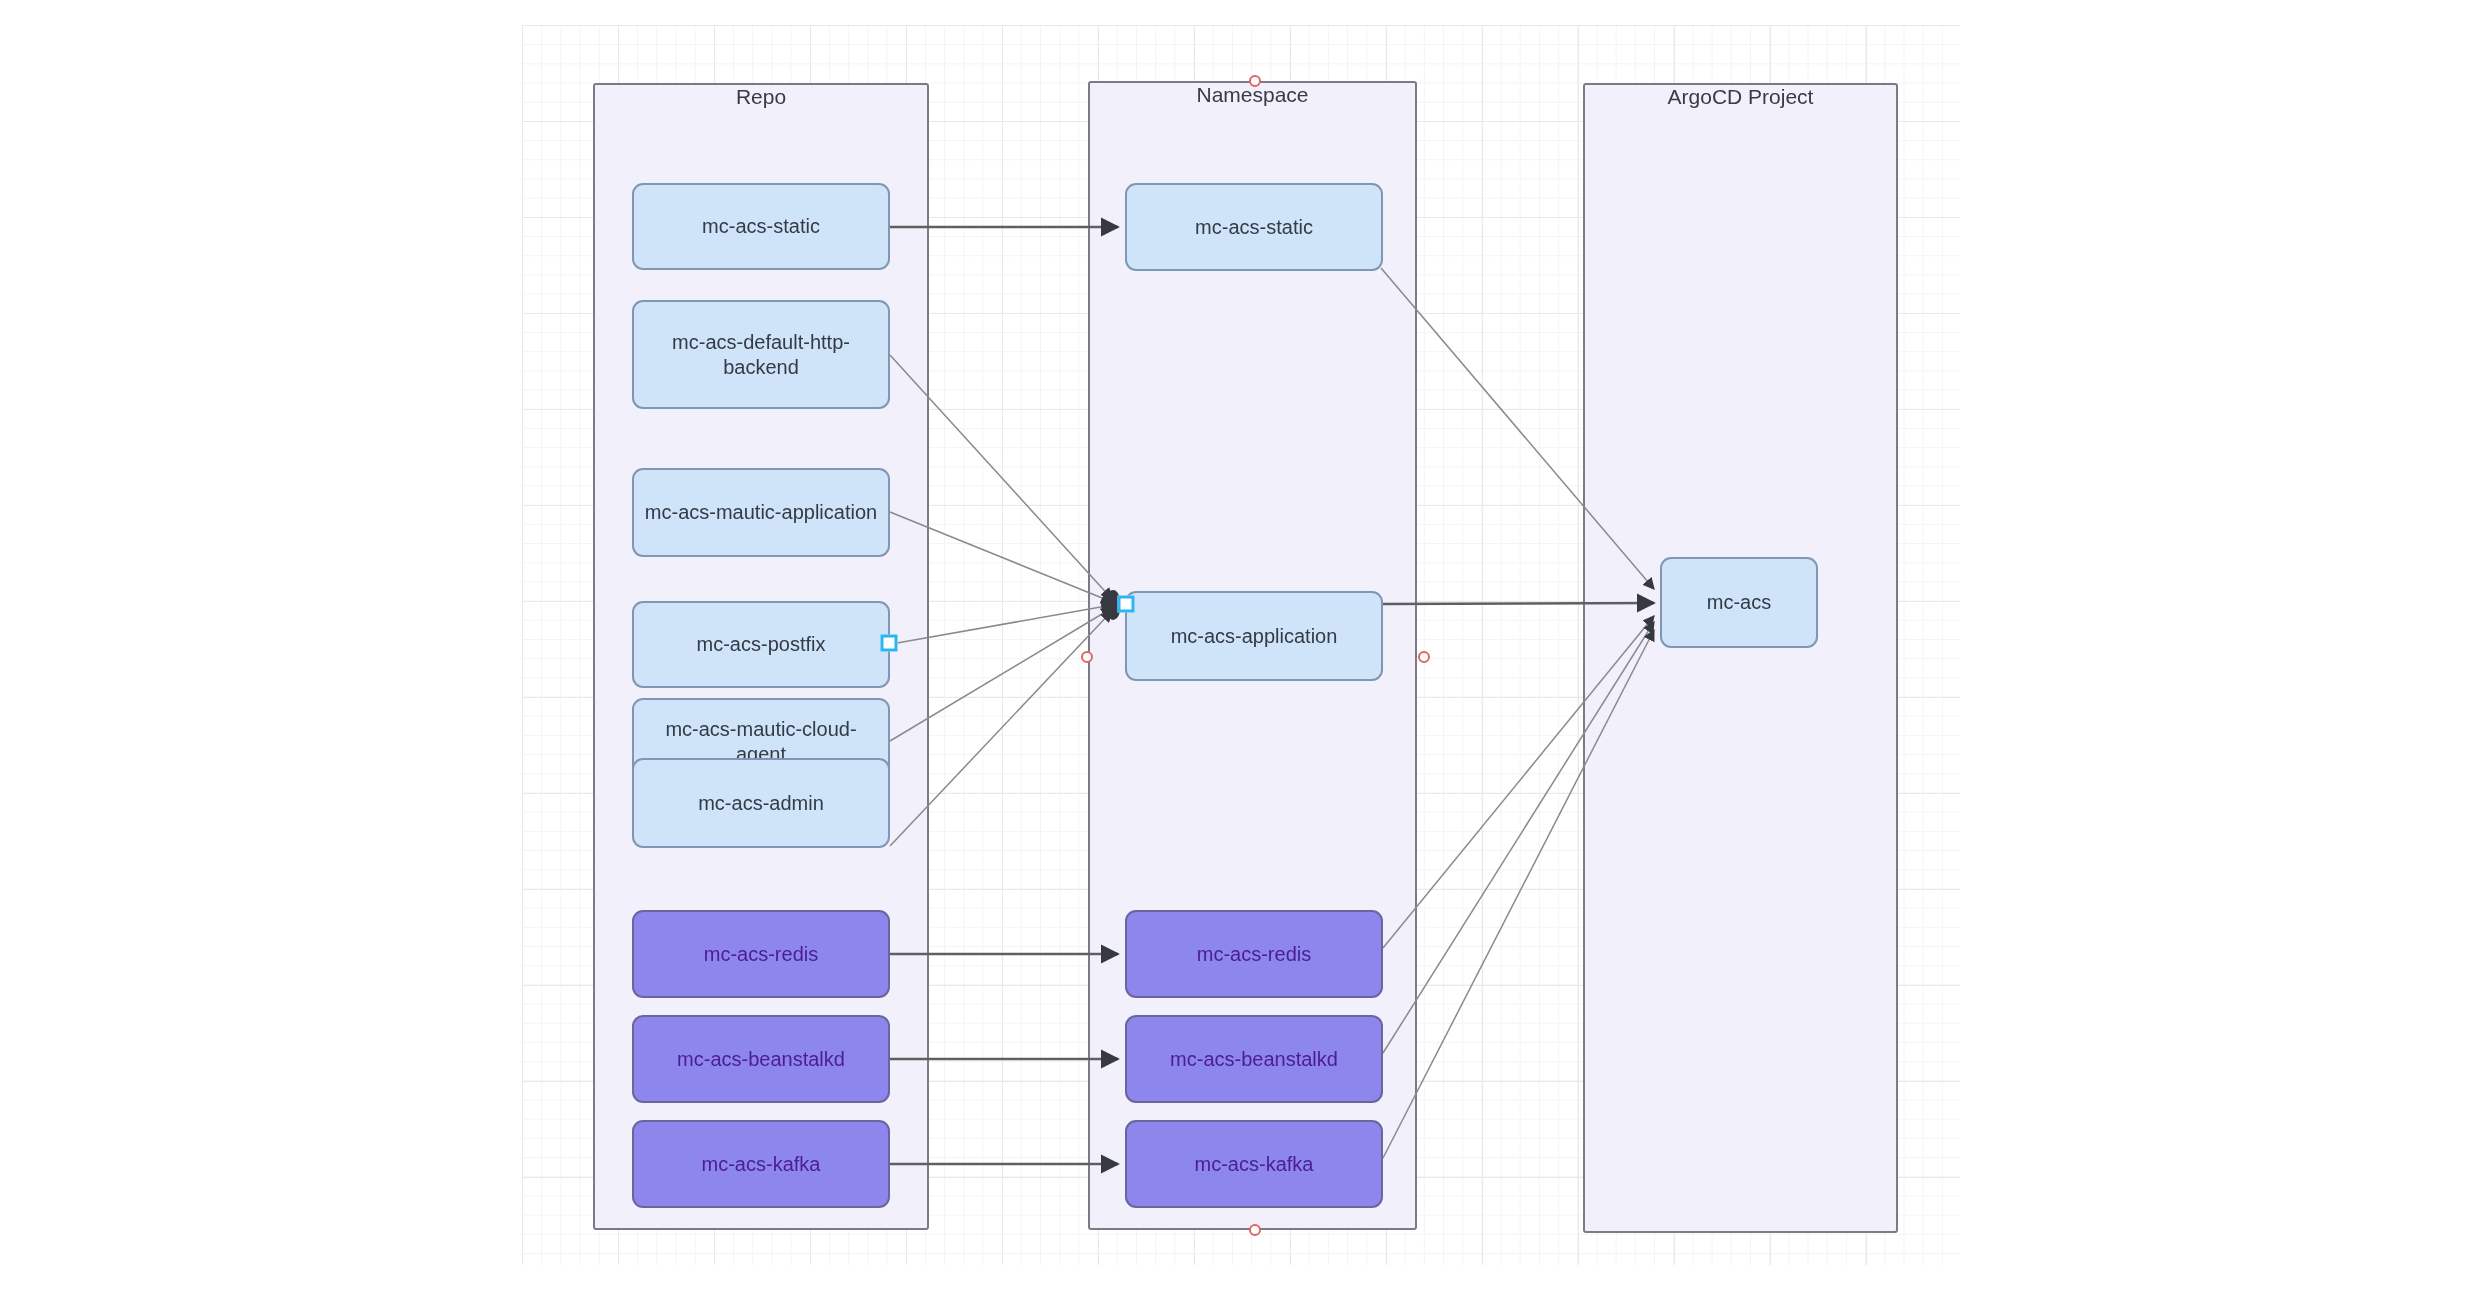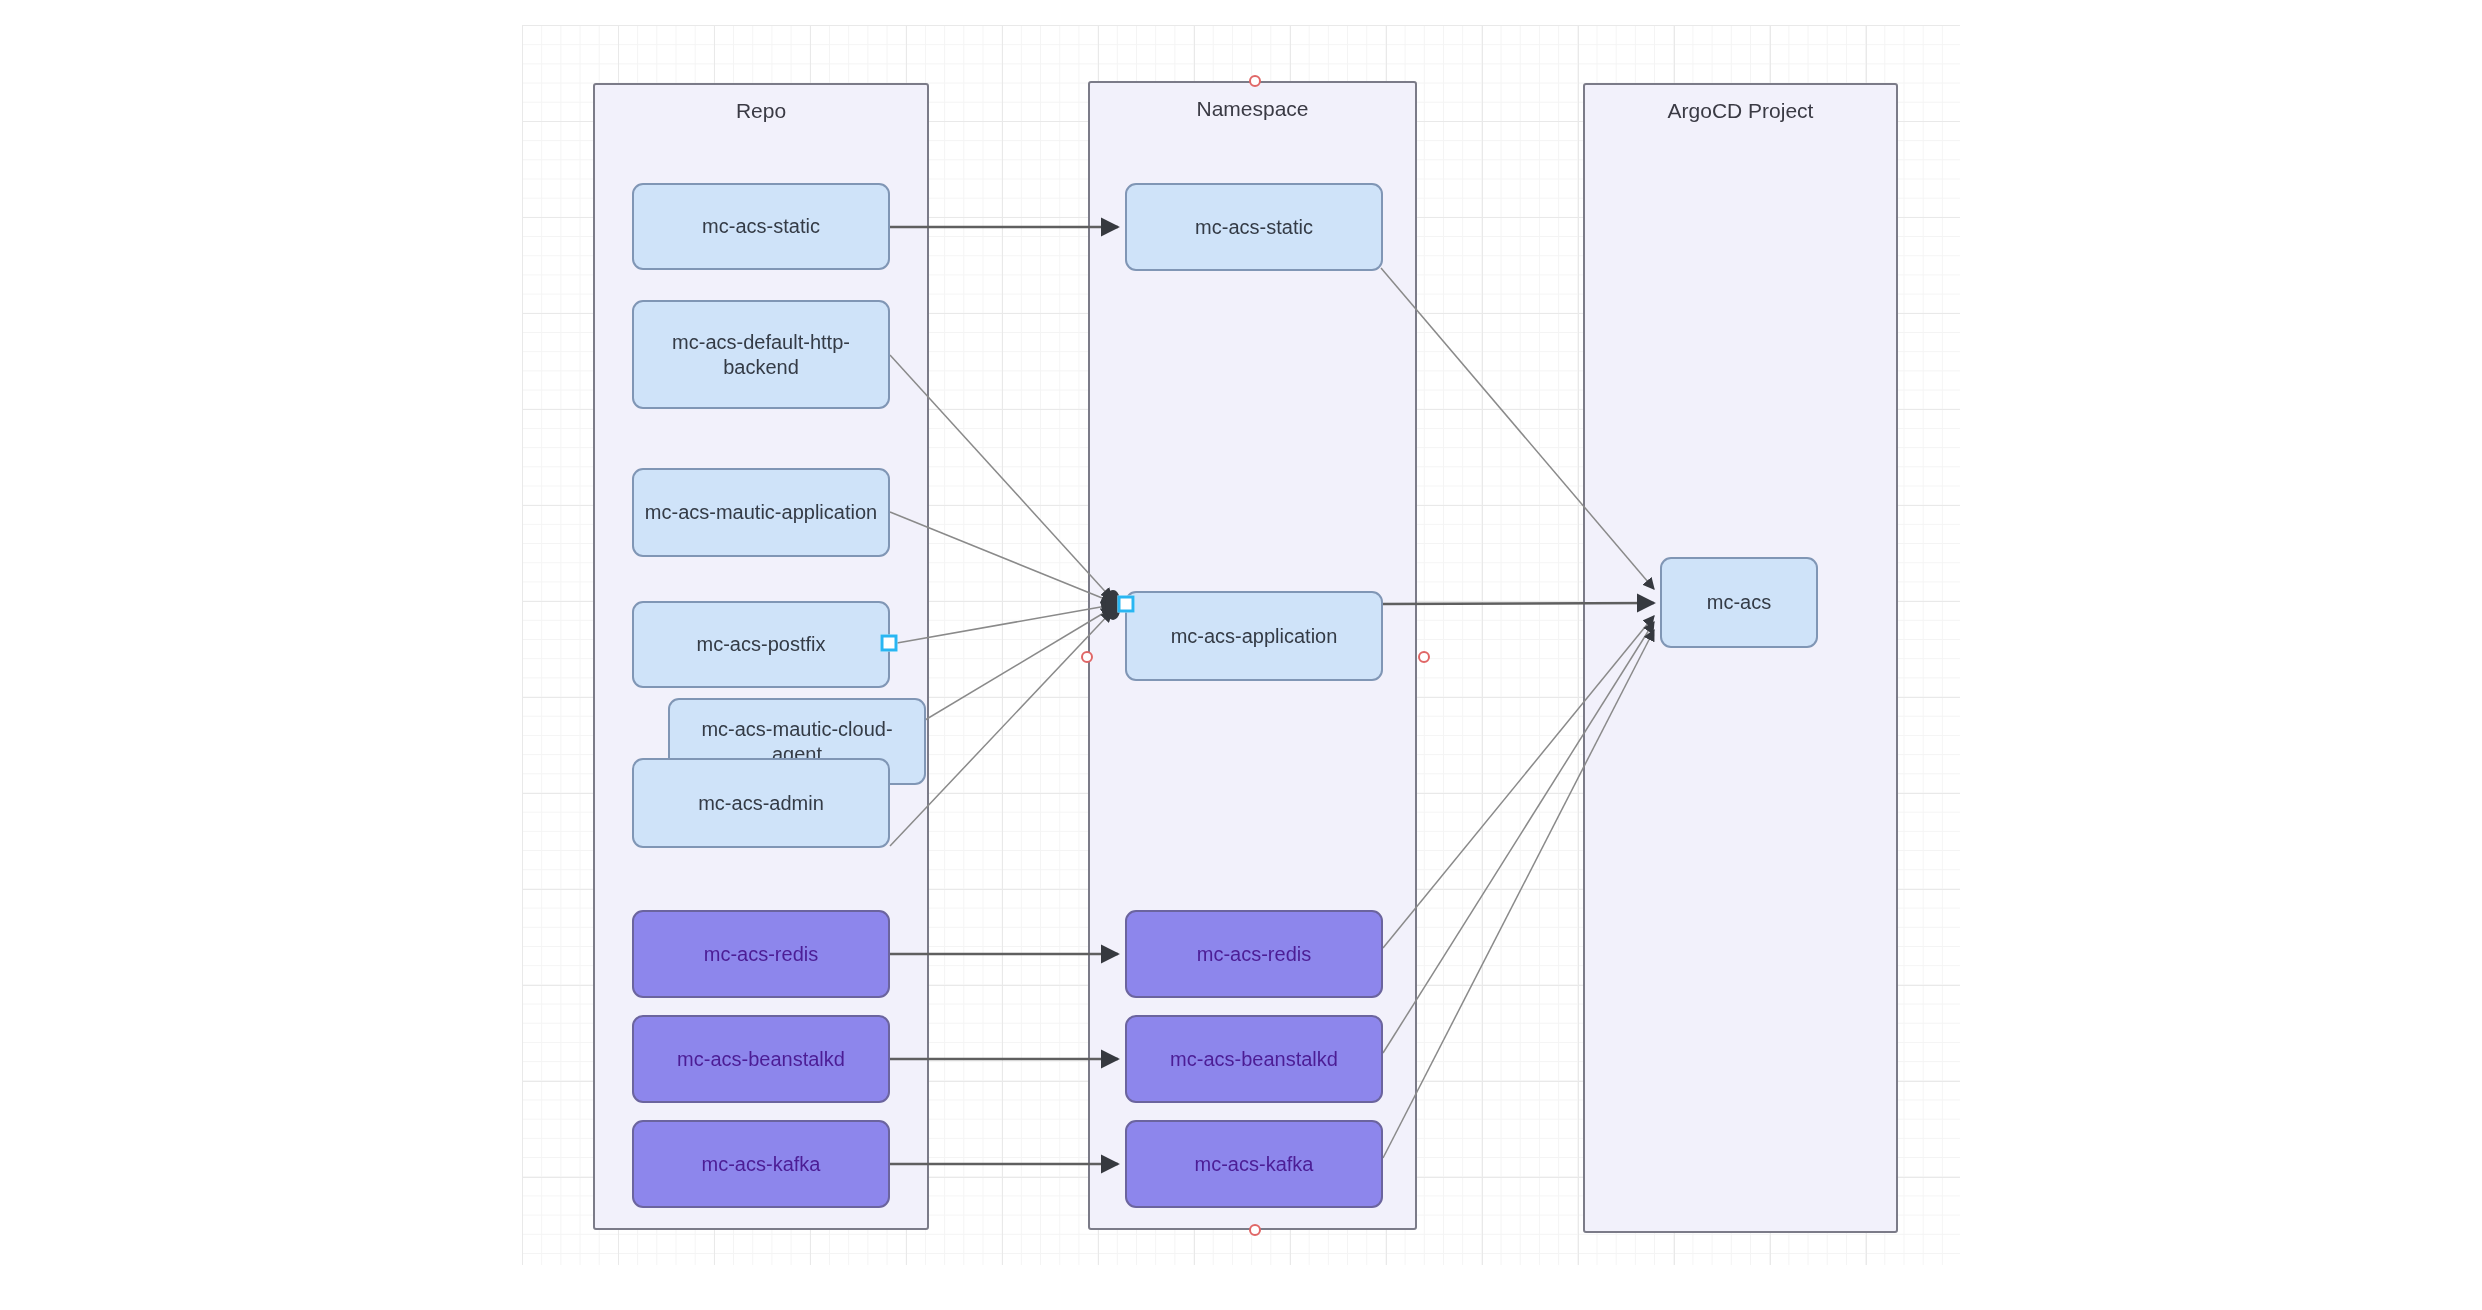--- a/index.html
+++ b/index.html
@@ -37,21 +37,21 @@
     background-size:96px 96px,96px 96px,19.2px 19.2px,19.2px 19.2px;
   }
   .container{
     position:absolute;
     background:var(--container_fill);
     border:2px solid var(--container_border);
     border-radius:3px;
     box-sizing:border-box;
   }
   .container-title{
-    display:block;text-align:center;padding-top:14px;
+    display:block;text-align:center;
     font-size:21px;color:#3a3a44;
   }
   .node{
     position:absolute;
     box-sizing:border-box;
     border-radius:11px;
     display:flex;align-items:center;justify-content:center;
     text-align:center;
     font-size:20px;line-height:1.25;
     padding:4px 16px;
@@ -122,21 +122,21 @@
 </div>
 <div class="node blue" style="left:632px;top:300px;width:258px;height:109px;">
   <span>mc-acs-default-http-backend</span>
 </div>
 <div class="node blue" style="left:632px;top:468px;width:258px;height:89px;padding:4px 2px;">
   <span>mc-acs-mautic-application</span>
 </div>
 <div class="node blue" style="left:632px;top:601px;width:258px;height:87px;">
   <span>mc-acs-postfix</span>
 </div>
-<div class="node blue" style="left:632px;top:698px;width:258px;height:87px;margin-left:36px;">
+<div class="node blue" style="left:632px;top:698px;width:258px;height:87px;">
   <span>mc-acs-mautic-cloud-agent</span>
 </div>
 <div class="node blue" style="left:632px;top:758px;width:258px;height:90px;">
   <span>mc-acs-admin</span>
 </div>
 <div class="node purple" style="left:632px;top:910px;width:258px;height:88px;">
   <span>mc-acs-redis</span>
 </div>
 <div class="node purple" style="left:632px;top:1015px;width:258px;height:88px;">
   <span>mc-acs-beanstalkd</span>

